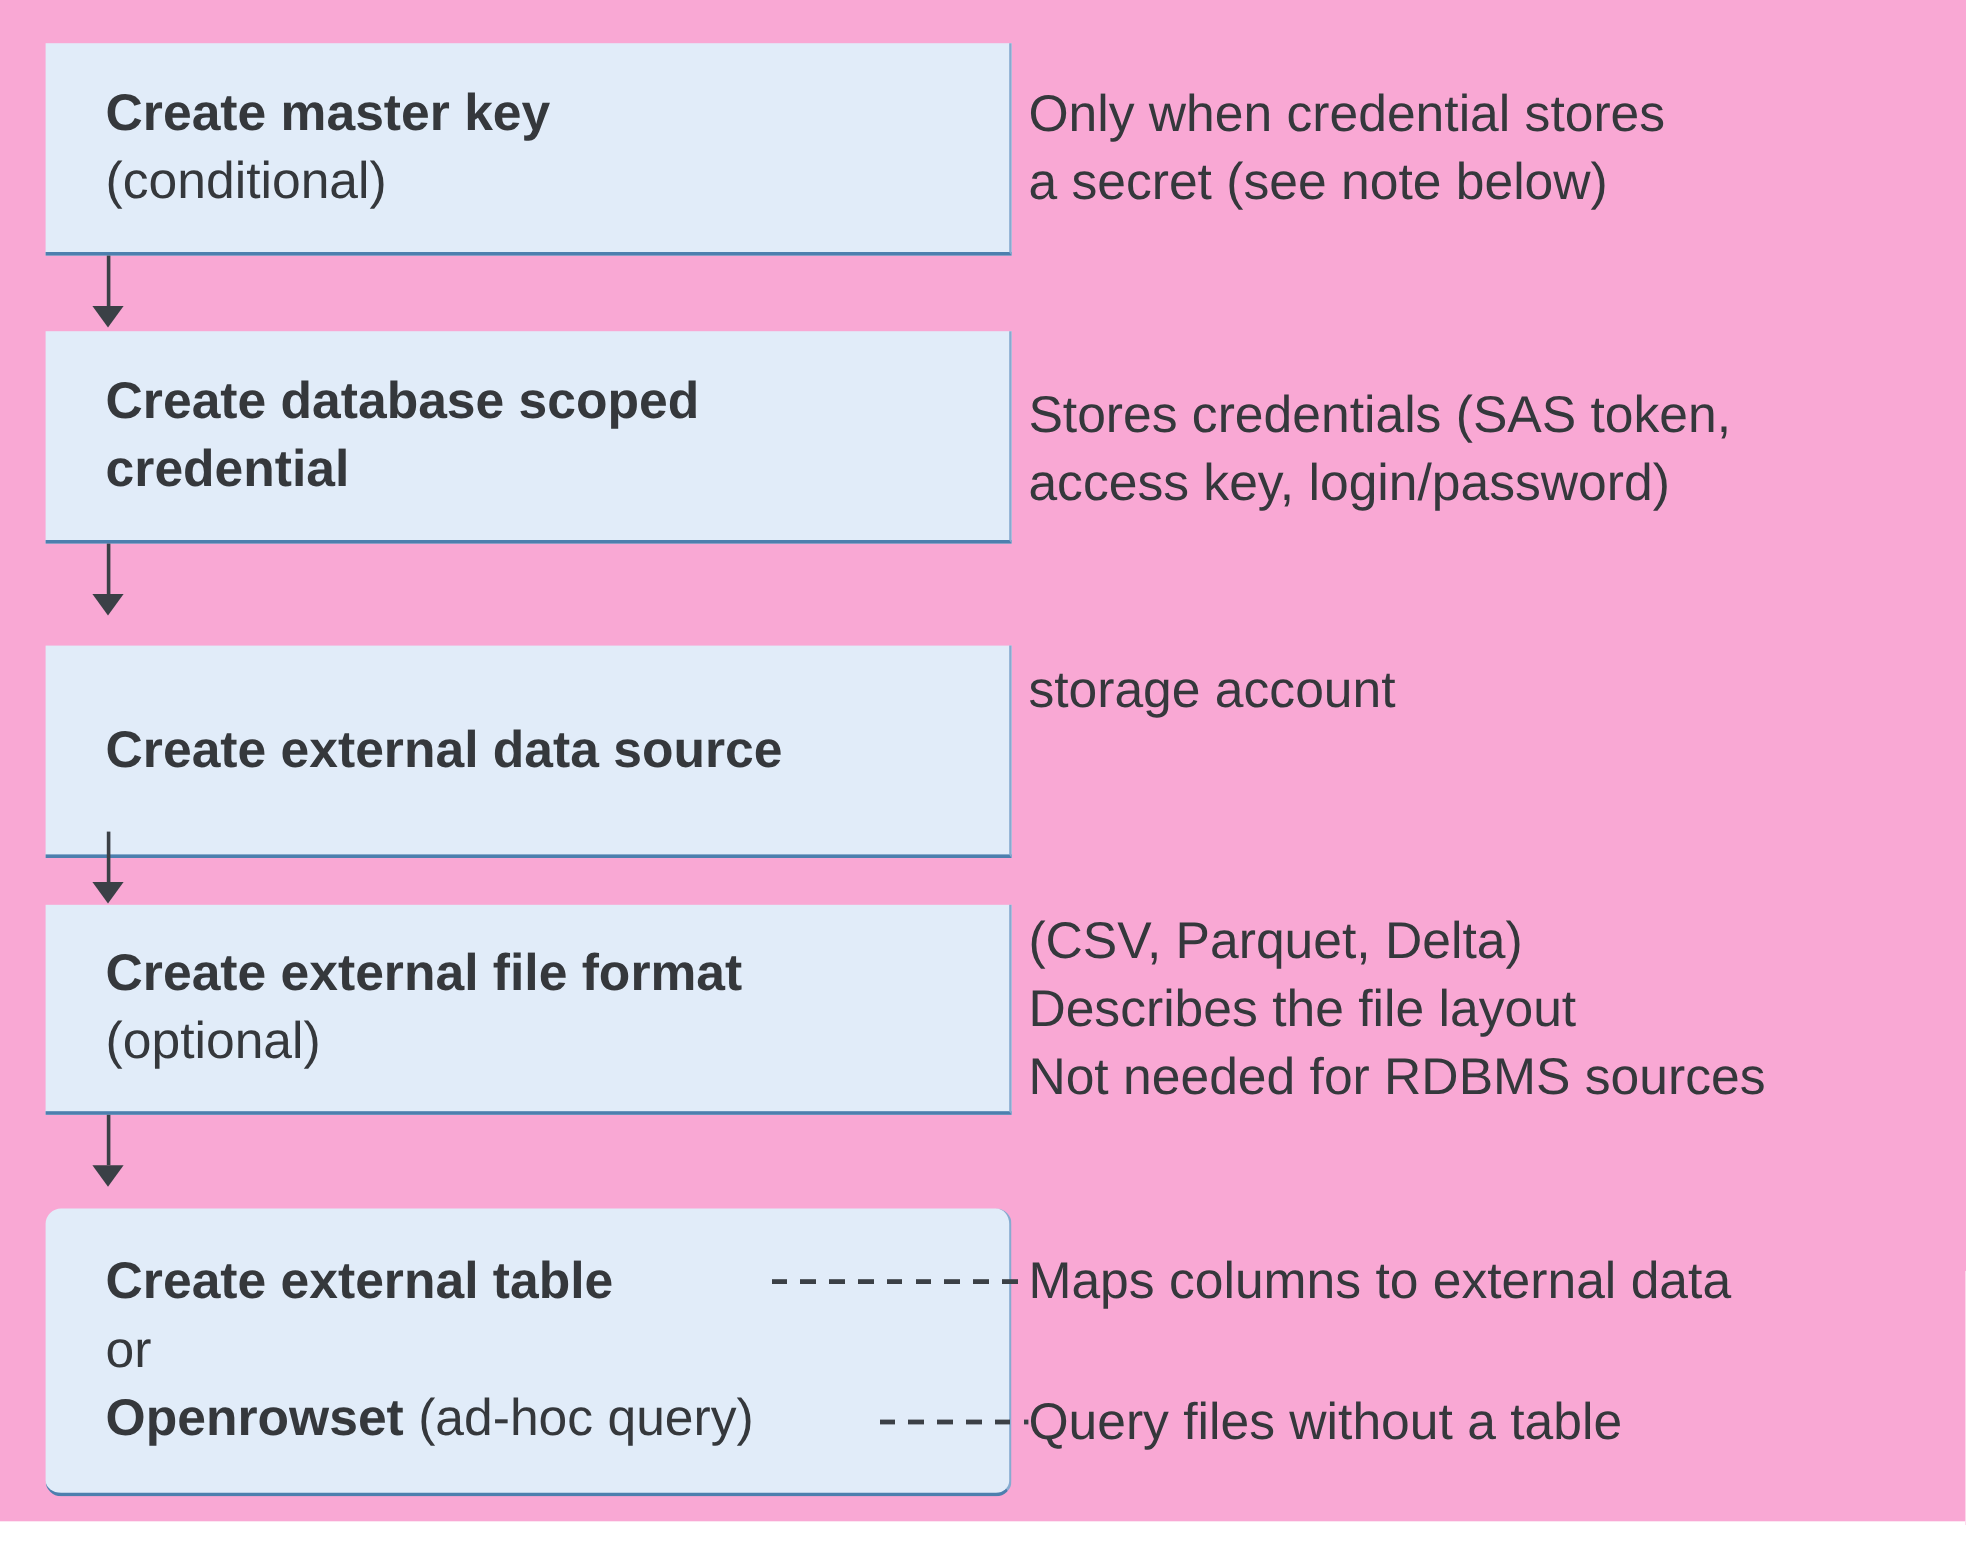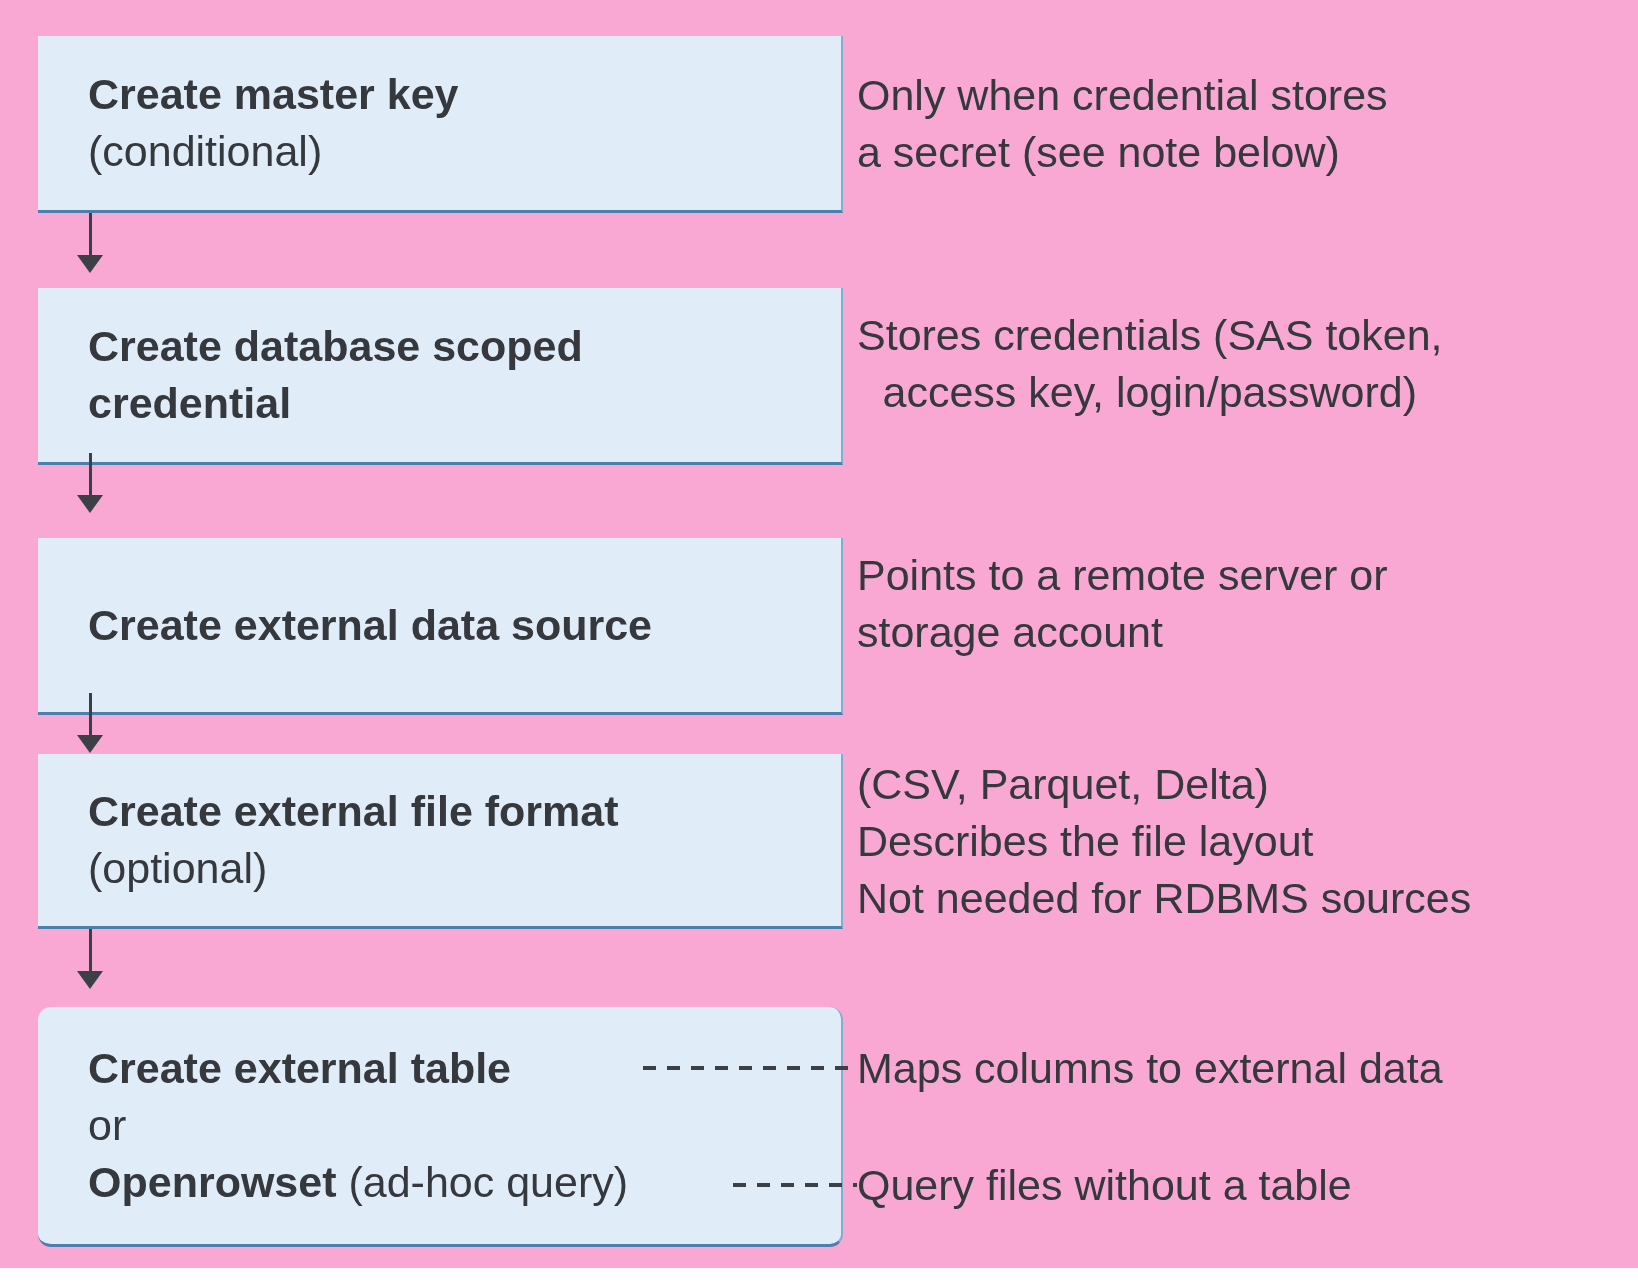--- a/index.html
+++ b/index.html
@@ -19,36 +19,36 @@
     box-sizing: border-box;
     background: #e1ecf9;
     border-right: 2px solid #86abd0;
     border-bottom: 3px solid #4d7fae;
     display: flex;
     flex-direction: column;
     justify-content: center;
     padding-left: 50px;
   }
   .s1 { top: 36px;   height: 177px; }
-  .s2 { top: 276px;  height: 177px; margin-top: 12px; }
+  .s2 { top: 276px;  height: 177px; }
   .s3 { top: 516px;  height: 177px; margin-top: 22px; }
   .s4 { top: 754px;  height: 175px; }
   .s5 { top: 1007px; height: 240px; border-radius: 13px; }
   .t  { font-size: 43px; line-height: 57px; }
   .bold { font-weight: bold; }
   .wrap2 { max-width: 600px; }
   .note {
     position: absolute;
     left: 857px;
     font-size: 43px;
     line-height: 57px;
     white-space: nowrap;
   }
   .n1 { top: 67px; }
-  .n2 { top: 307px; text-align: center; }
+  .n2 { top: 318px; }
   .n3 { top: 547px; }
   .n4 { top: 756px; }
   .n5 { top: 1040px; }
   .n6 { top: 1157px; }
   .arrow { position: absolute; left: 77px; width: 26px; }
   .a1 { top: 213px; }
   .a2 { top: 453px; }
   .a3 { top: 693px; }
   .a4 { top: 929px; }
   .arrow .shaft { width: 3px; height: 42px; margin: 0 auto; background: #3b4046; }
@@ -119,21 +119,20 @@
     <div>Only when credential stores</div>
     <div>a secret (see note below)</div>
   </div>
 
   <div class="note n2">
     <div>Stores credentials (SAS token,</div>
     <div>access key, login/password)</div>
   </div>
 
   <div class="note n3">
-    <div>Points to a remote server or</div>
     <div>storage account</div>
   </div>
 
   <div class="note n4">
     <div>(CSV, Parquet, Delta)</div>
     <div>Describes the file layout</div>
     <div>Not needed for RDBMS sources</div>
   </div>
 
   <div class="note n5">

